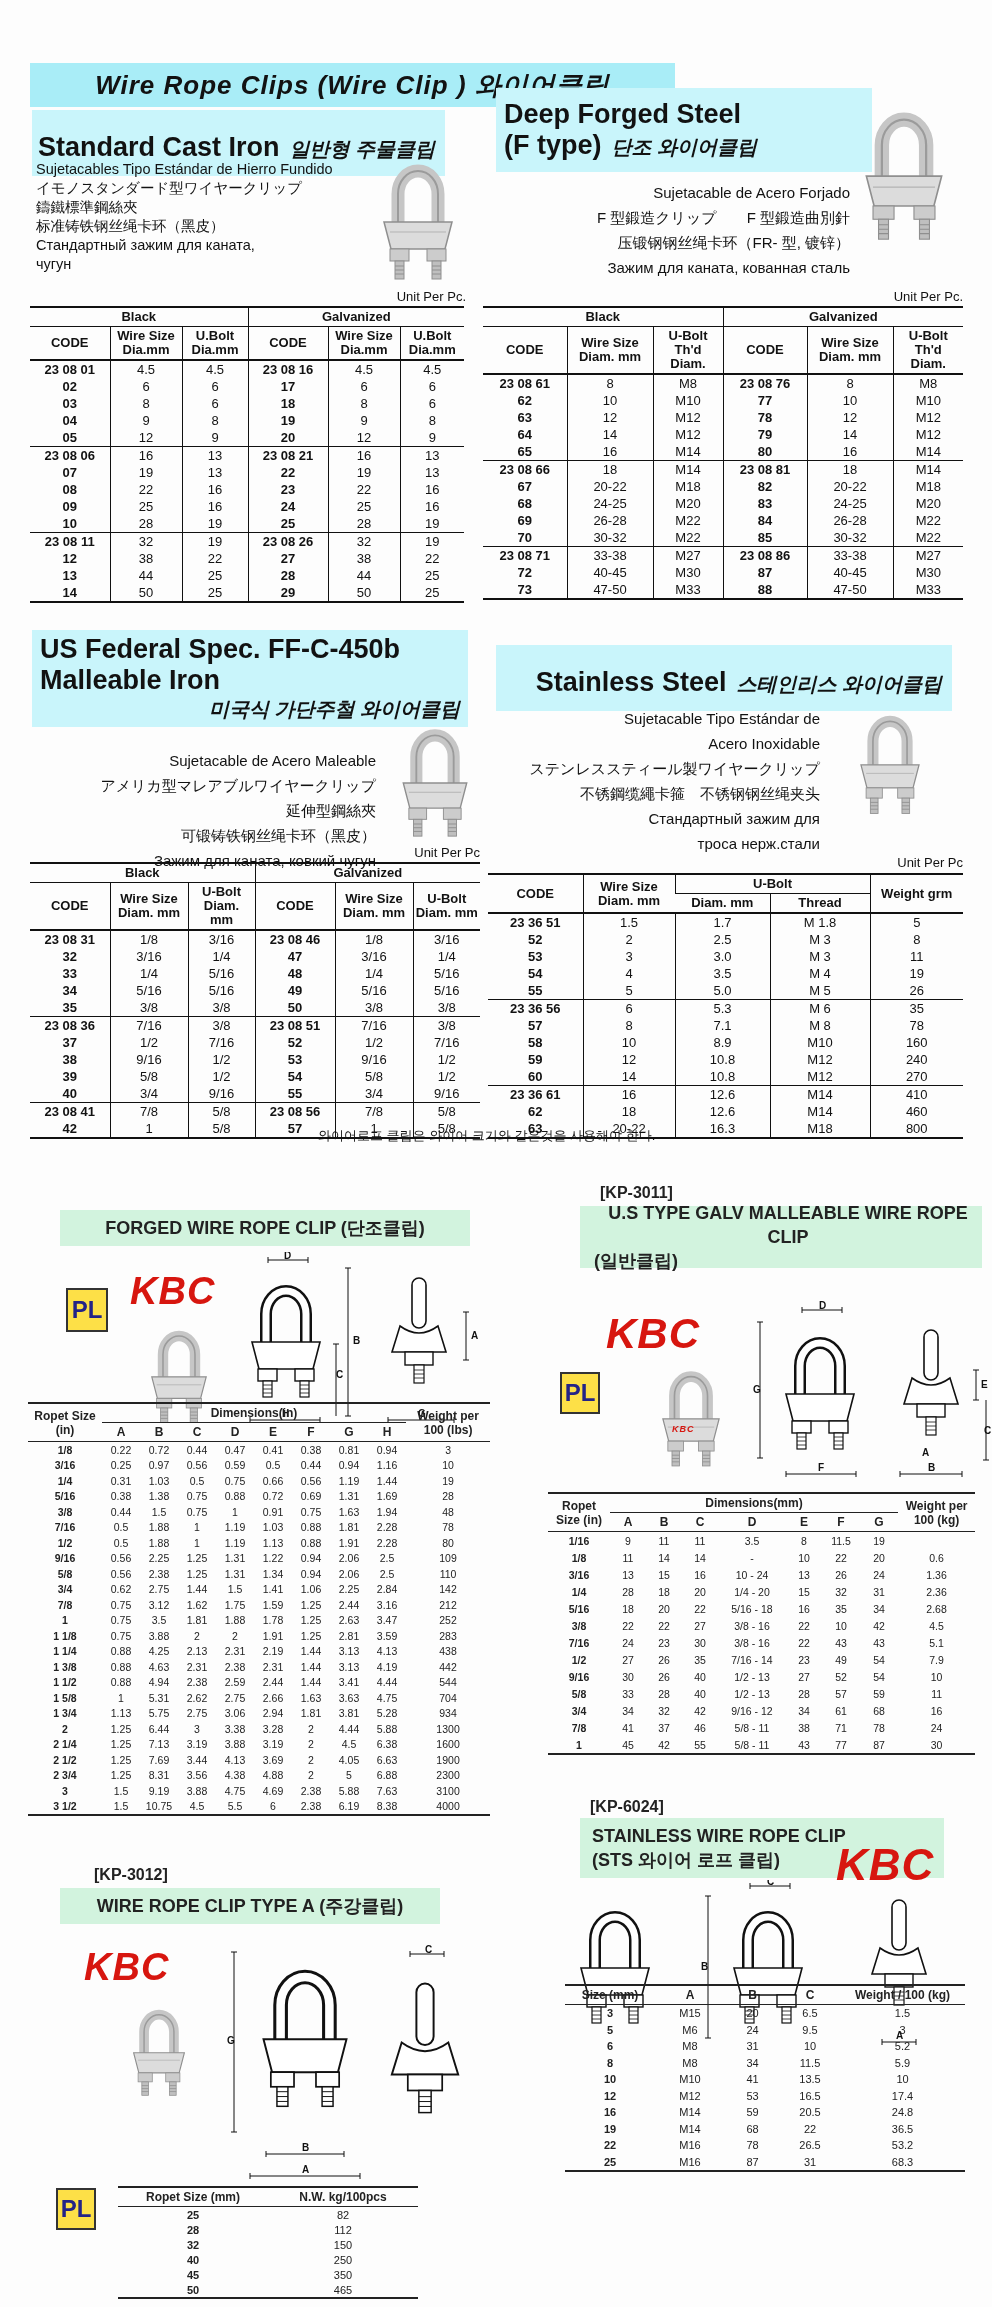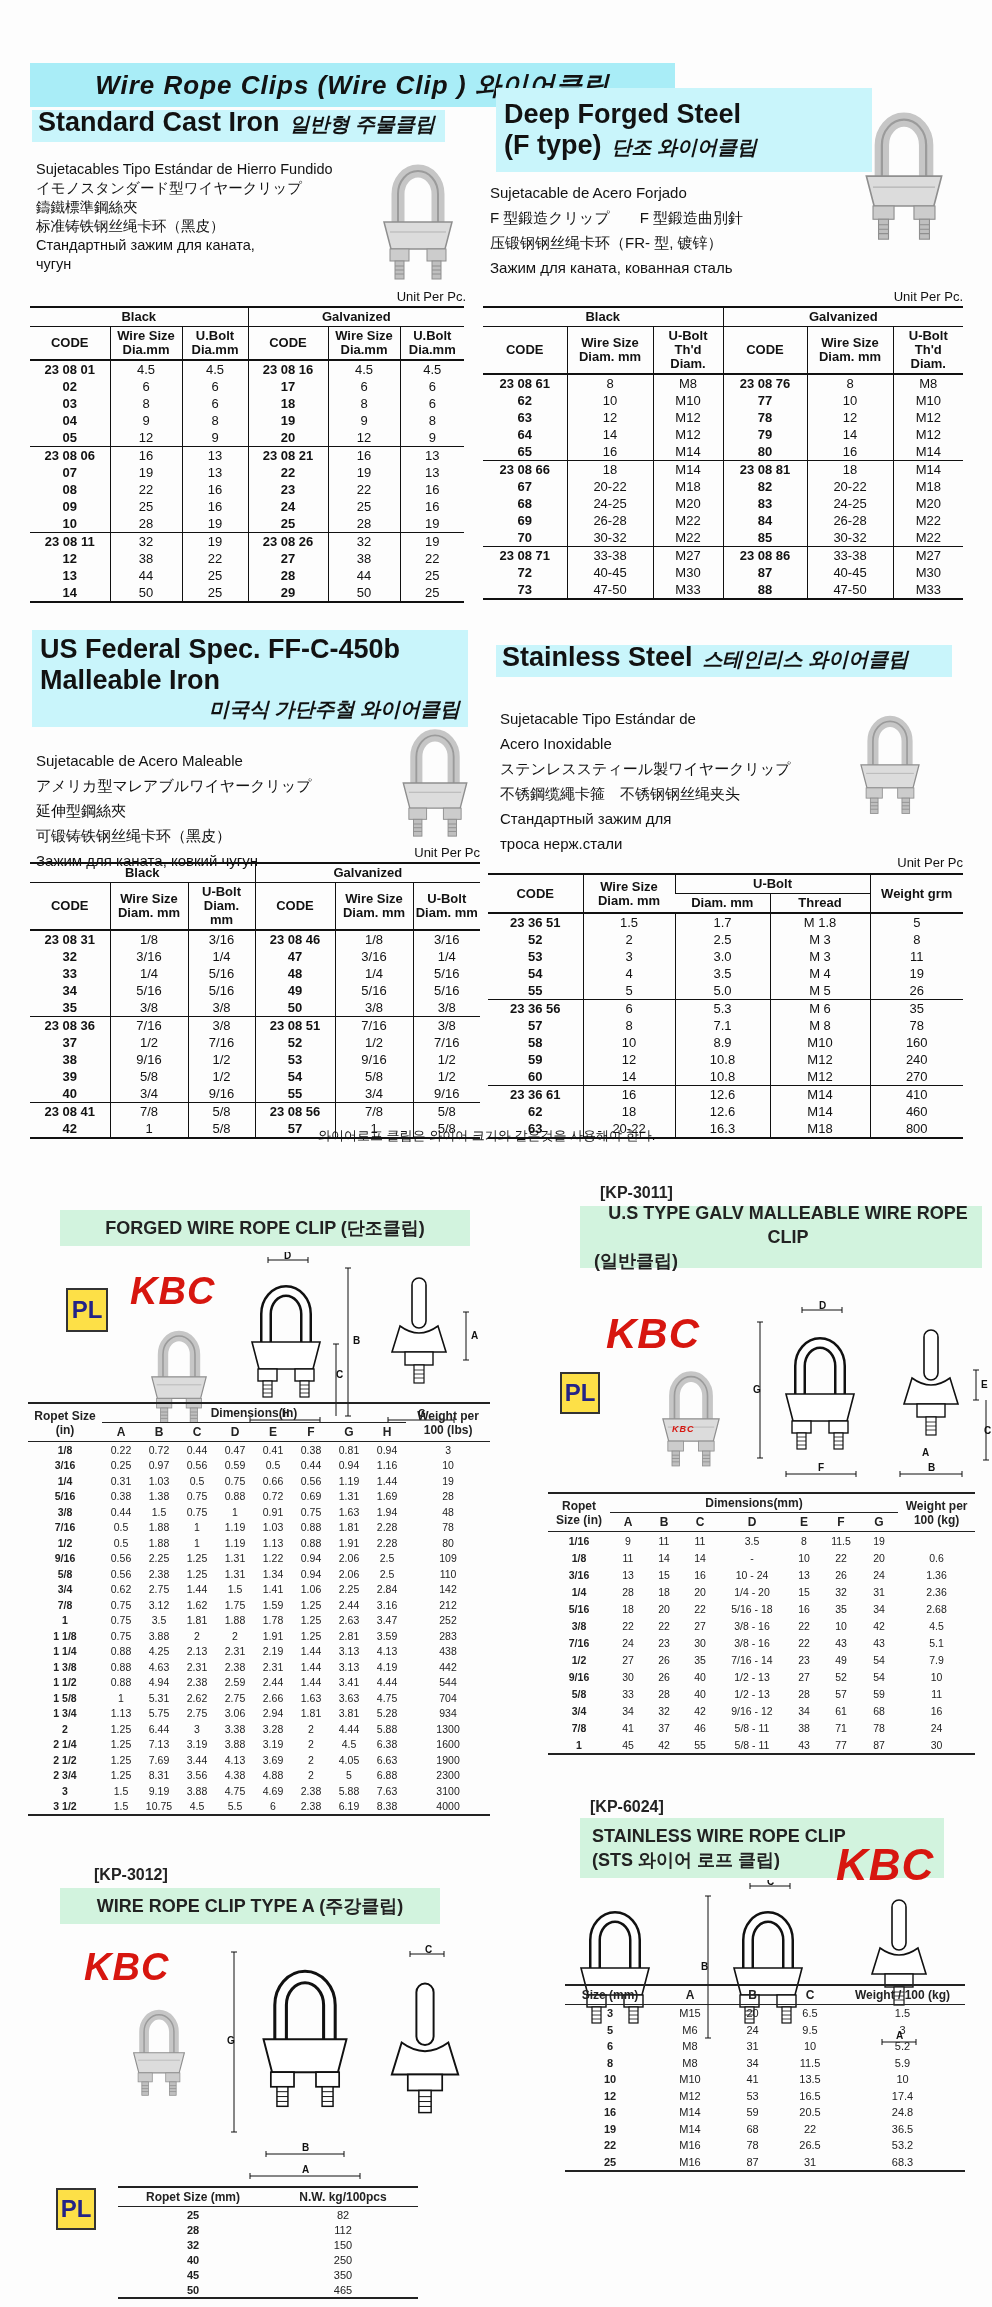--- a/index.html
+++ b/index.html
@@ -6,26 +6,26 @@
   #page { position:relative; width:992px; height:2307px; background:#fdfdfd;
           font-family:"Liberation Sans", sans-serif; color:#121212; overflow:hidden; }
   .abs { position:absolute; }
 
   .top-banner { background:#a9edf7; display:flex; align-items:center; justify-content:center;
                 font-weight:bold; font-style:italic; font-size:26px; letter-spacing:1px; }
 
   .hl { background:#c9f5fb; }
   .green { background:#d2f3de; }
 
-  .sec-head { padding:0 10px 4px 6px; line-height:24px; }
+  .sec-head { padding:16px 10px 4px 6px; line-height:42px;text-align:right; }
   .t-en { font-weight:bold; font-size:27px; }
   .t-ko { font-weight:bold; font-style:italic; font-size:20px; padding-left:10px; }
 
   .desc { font-size:14.5px; line-height:19px; }
-  .desc-lg { font-size:15px; line-height:25px; }
+  .desc-lg { font-size:15px; line-height:25px;text-align:right; }
   .unit { font-size:13px; text-align:right; }
 
   table { border-collapse:collapse; table-layout:fixed; }
 
   
   .cat { width:100%; text-align:center; font-size:13px;
          border-top:2px solid #111; border-bottom:2px solid #111; }
   .cat th { font-weight:bold; font-size:13px; padding:2px 2px; line-height:14px; }
   .cat td { padding:0 2px; height:17px; }
   .cat th + th, .cat td + td { border-left:1px solid #111; }

